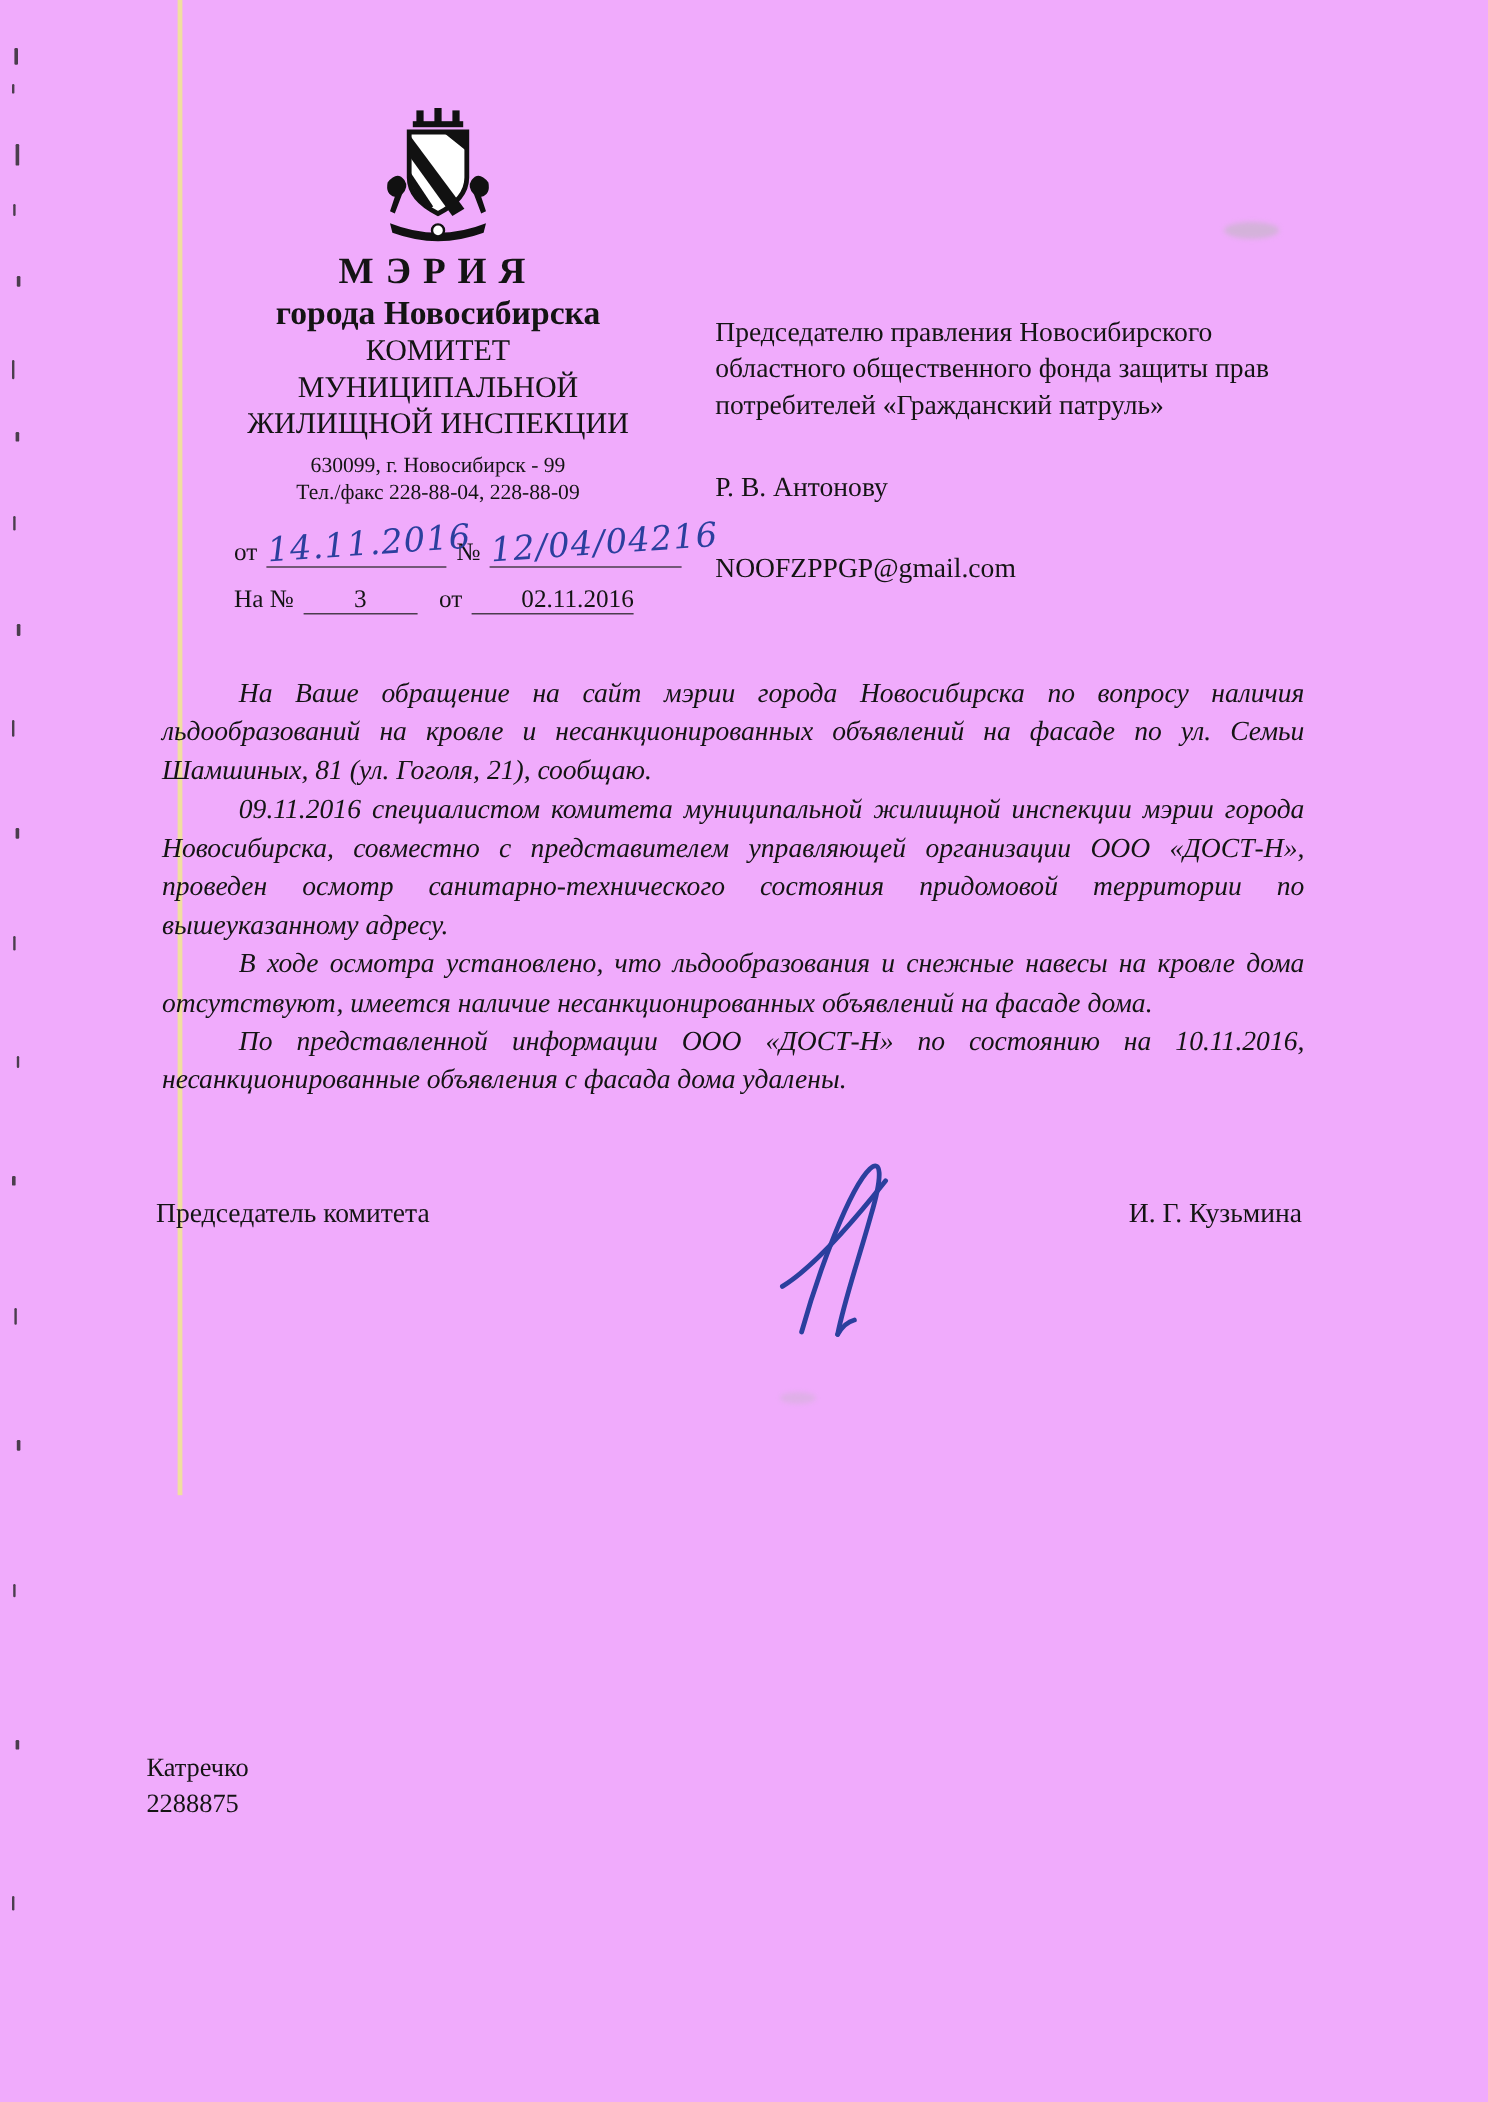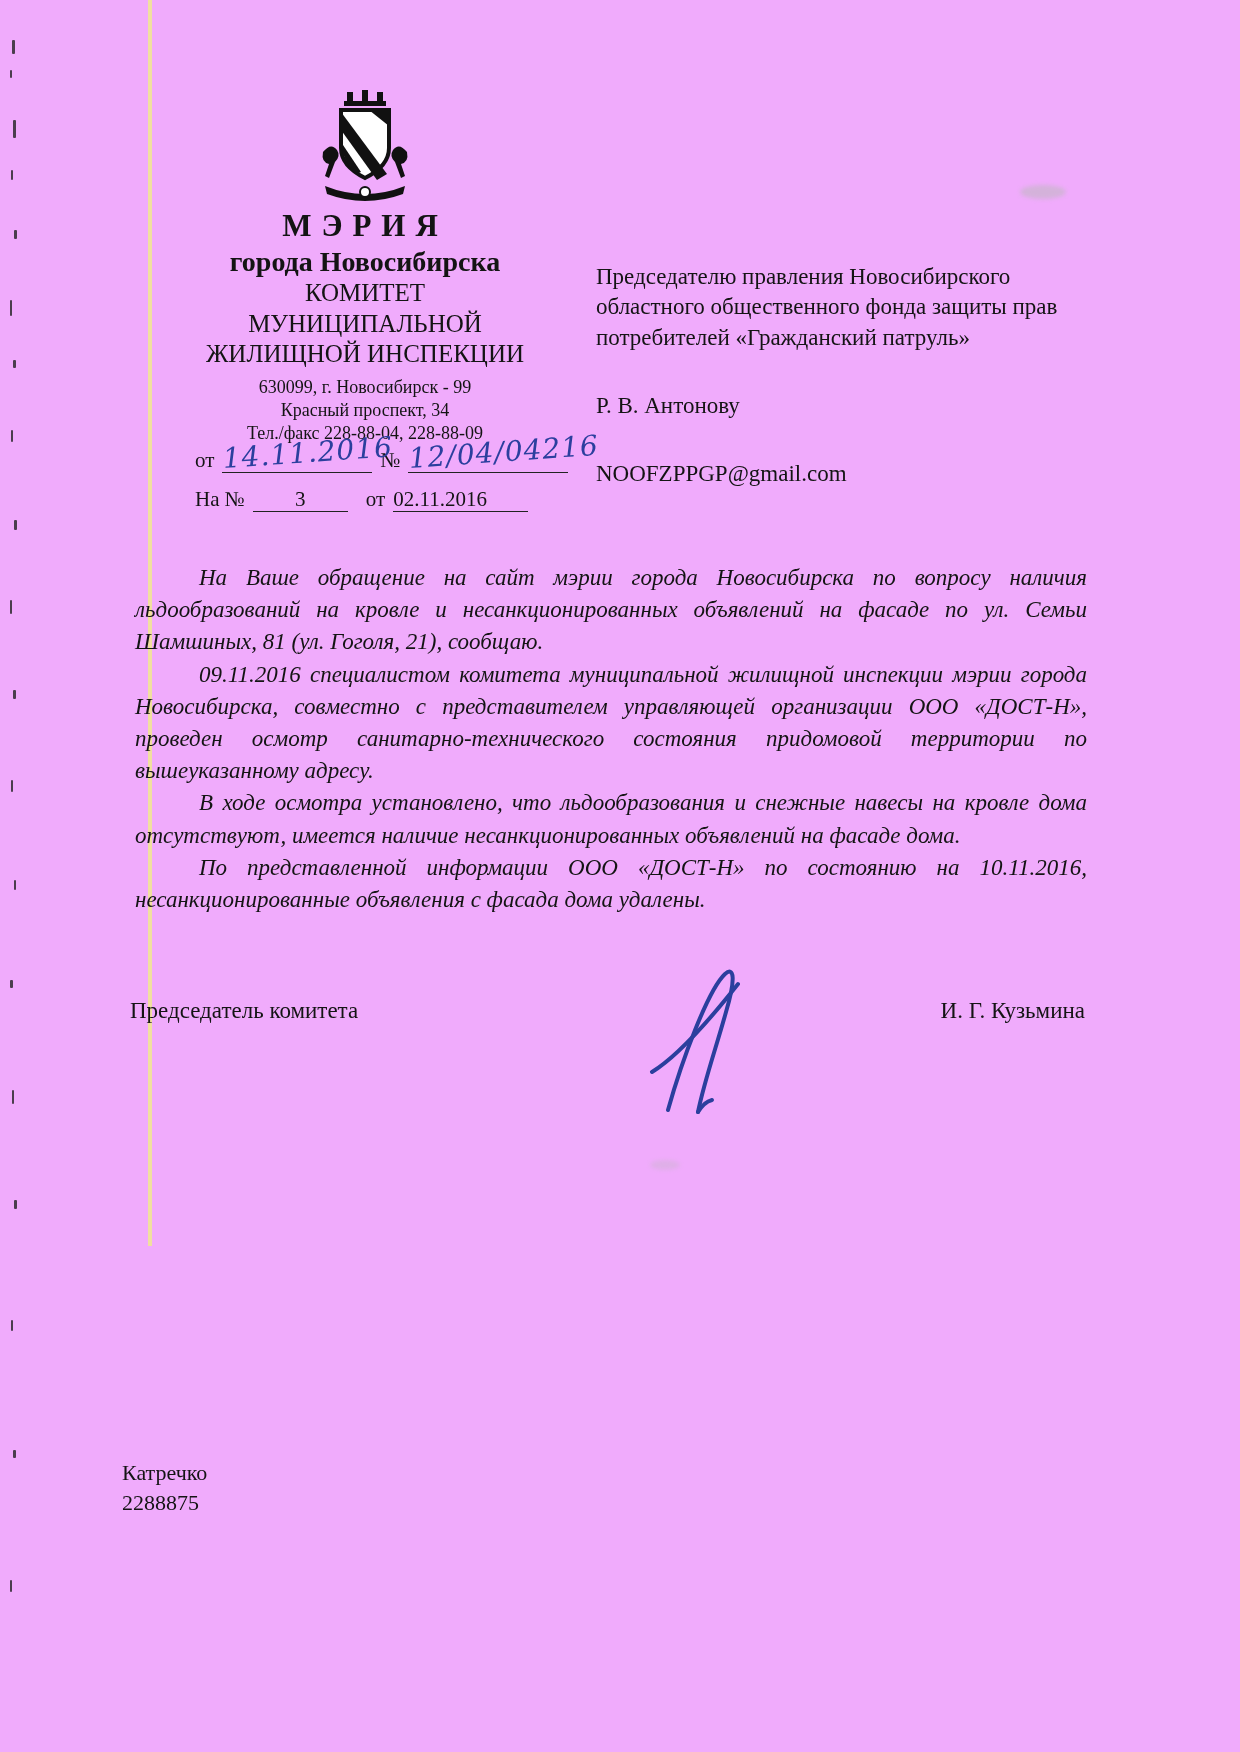--- a/index.html
+++ b/index.html
@@ -84,21 +84,21 @@
   .ref-row .lbl { margin-right: 8px; }
   .slot {
     display: inline-block;
     border-bottom: 1.5px solid #222;
     position: relative;
     height: 24px;
   }
   .slot.date-slot   { width: 150px; }
   .slot.num-slot    { width: 160px; }
   .slot.reply-num   { width: 95px; text-align: center; }
-  .slot.reply-date  { width: 135px; text-align: left; font-family: Liberation Serif, serif; }
+  .slot.reply-date  { width: 135px; text-align: right; font-family: Liberation Serif, serif; }
   .hand {
     position: absolute;
     left: 2px; bottom: -3px;
     font-family: "DejaVu Serif", serif;
     font-style: italic;
     font-size: 28px;
     color: #2b3f9e;
     transform: rotate(-4deg);
     transform-origin: left bottom;
     white-space: nowrap;
@@ -214,21 +214,20 @@
     </div>
     <div class="org-line1">МЭРИЯ</div>
     <div class="org-line2">города Новосибирска</div>
     <div class="committee">
       <div>КОМИТЕТ</div>
       <div>МУНИЦИПАЛЬНОЙ</div>
       <div>ЖИЛИЩНОЙ ИНСПЕКЦИИ</div>
     </div>
     <div class="addr">
       <div>630099, г. Новосибирск - 99</div>
-      <div>Красный проспект, 34</div>
       <div>Тел./факс 228-88-04, 228-88-09</div>
     </div>
   </div>
 
   <div class="ref-block">
     <div class="ref-row">
       <span class="lbl">от</span>
       <span class="slot date-slot">
         <span class="hand">14.11.2016</span>
       </span>

